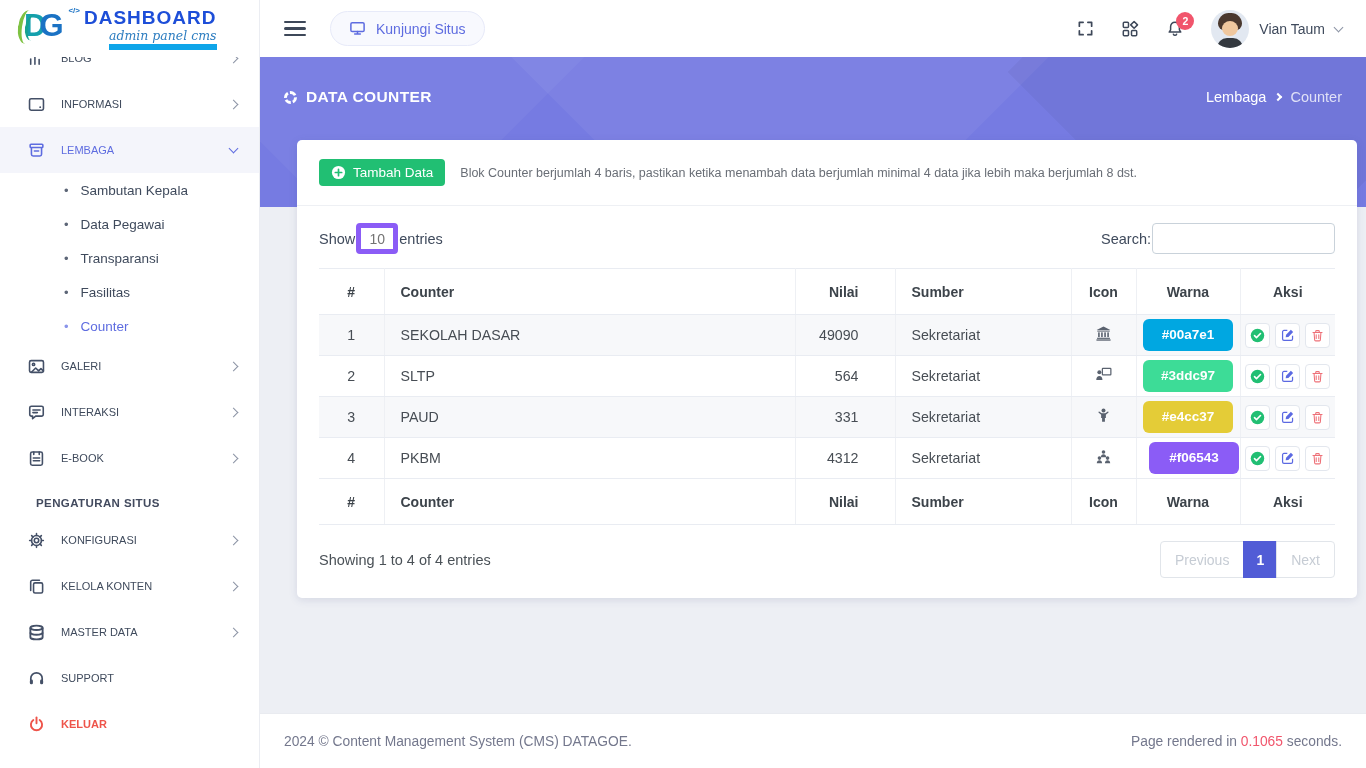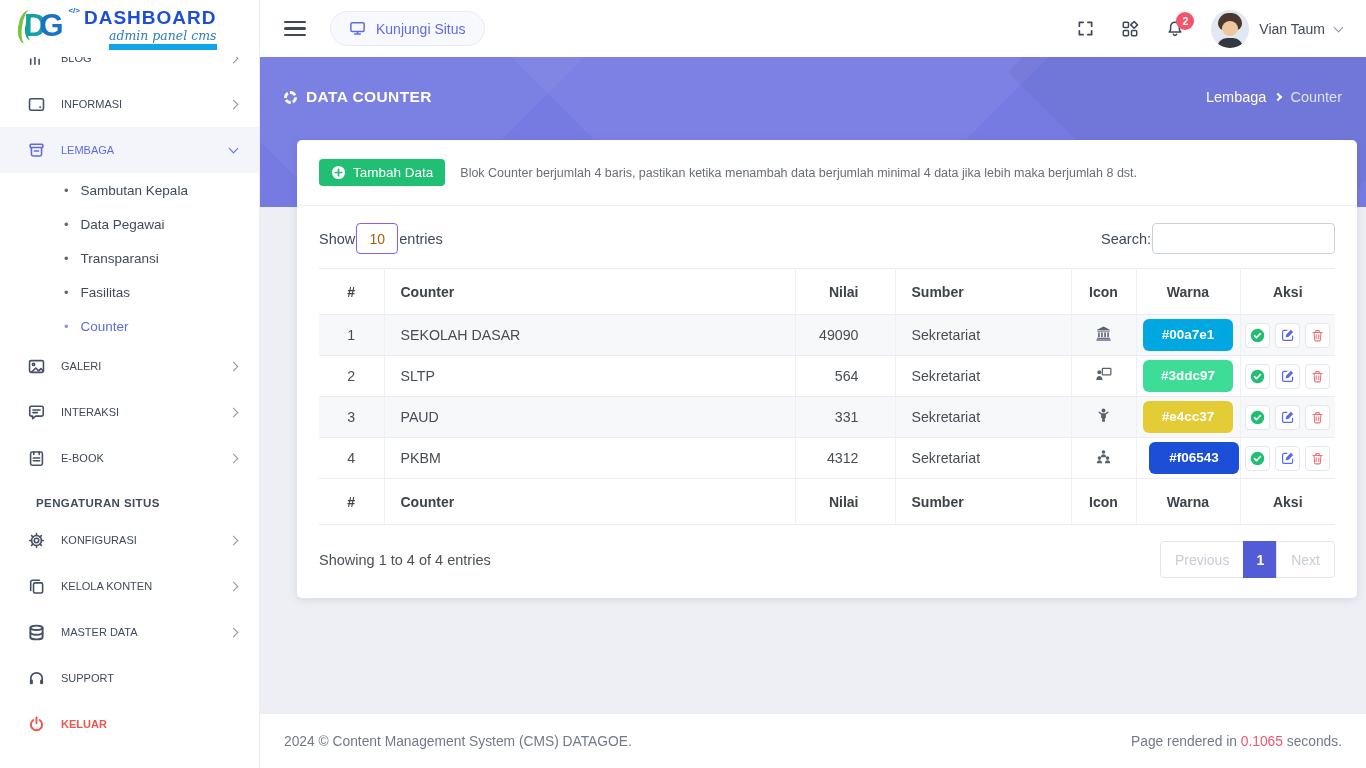--- a/index.html
+++ b/index.html
@@ -89,22 +89,22 @@
   .card { position:absolute; left:37px; top:83px; width:1060px; background:#fff; border-radius:5px;
     box-shadow:0 2px 8px rgba(55,65,120,.13); z-index:5; }
   .card-top { display:flex; align-items:center; gap:15px; padding:19px 22px;
     border-bottom:1px solid #eef0f4; }
   .btn-add { display:inline-flex; align-items:center; gap:7px; background:#21bf73; color:#fff;
     font-size:13.5px; padding:6px 12px; border-radius:4px; border:none; cursor:pointer; }
   .note { font-size:12.5px; color:#696e76; }
 
   .controls { display:flex; justify-content:space-between; align-items:center; padding:17px 22px 14px; }
   .ctrl-left, .ctrl-right { display:flex; align-items:center; gap:1px; font-size:14.5px; color:#3f4a5c; }
-  .len-box { min-width:42px; height:31px; border:1px solid #8b5cf6; border-radius:4px;
-    display:flex; align-items:center; justify-content:center; font-size:14px; color:#a16207; cursor:pointer; }
+  .len-box { min-width:42px; height:31px; border:5px solid #8b5cf6; border-radius:4px;
+    display:flex; align-items:center; justify-content:center; font-size:14px; color:#737373; cursor:pointer; }
   .search-input { width:183px; height:31px; border:1px solid #c9d2da; border-radius:4px;
     padding:0 8px; font-size:14px; color:#3f4a5c; outline:none; }
 
   table.dt { width:1016px; margin:0 22px; border-collapse:collapse; border-top:1px solid #e9ecf2; }
   .dt th { height:46px; font-size:14px; color:#3c434a; text-align:left; }
   .dt td { height:41px; font-size:14.2px; color:#474d54; }
   .dt th, .dt td { border-bottom:1px solid #e9ecf2; border-right:1px solid #eef0f4; }
   .dt th:last-child, .dt td:last-child { border-right:none; }
   .dt tbody tr:nth-child(odd) { background:#f7f8fa; }
   .col-num { width:65px; text-align:center !important; }
@@ -520,21 +520,21 @@
           <td class="col-icon">
             <svg width="17" height="17" viewBox="0 0 18 18" fill="#5a626f">
                 <circle cx="9" cy="4.3" r="1.9"></circle>
                 <path d="M6.2 9.7c0-1.9 1.2-3.2 2.8-3.2s2.8 1.3 2.8 3.2z"></path>
                 <circle cx="4.7" cy="10.7" r="1.9"></circle>
                 <path d="M1.9 16.1c0-1.9 1.2-3.2 2.8-3.2s2.8 1.3 2.8 3.2z"></path>
                 <circle cx="13.3" cy="10.7" r="1.9"></circle>
                 <path d="M10.5 16.1c0-1.9 1.2-3.2 2.8-3.2s2.8 1.3 2.8 3.2z"></path>
               </svg>
           </td>
-          <td class="col-warna"><span class="warna-badge" style="background: #1d4ed8; margin-left: 12px;">#f06543</span></td>
+          <td class="col-warna"><span class="warna-badge" style="background: #8b5cf6; margin-left: 12px;">#f06543</span></td>
           <td class="col-aksi">
               <span class="acts">
             <button class="act">
                   <svg width="15" height="15" viewBox="0 0 16 16">
                     <circle cx="8" cy="8" r="7.2" fill="#21bf73"></circle>
                     <path d="M4.8 8.2l2.1 2.1 4.3-4.4" stroke="#fff" stroke-width="1.7" fill="none" stroke-linecap="round" stroke-linejoin="round"></path>
                   </svg>
                 </button>
             <button class="act">
                   <svg width="14" height="14" viewBox="0 0 16 16" fill="none" stroke="#5b69e2" stroke-width="1.4">

